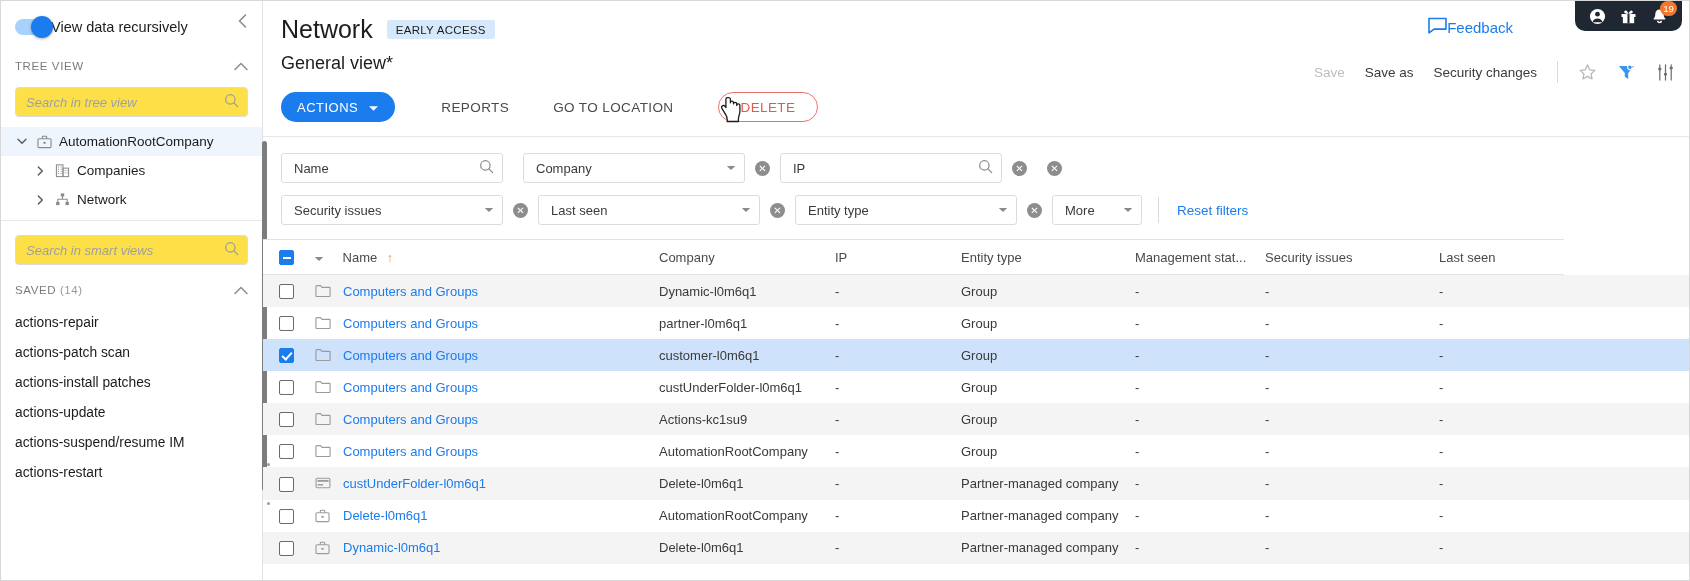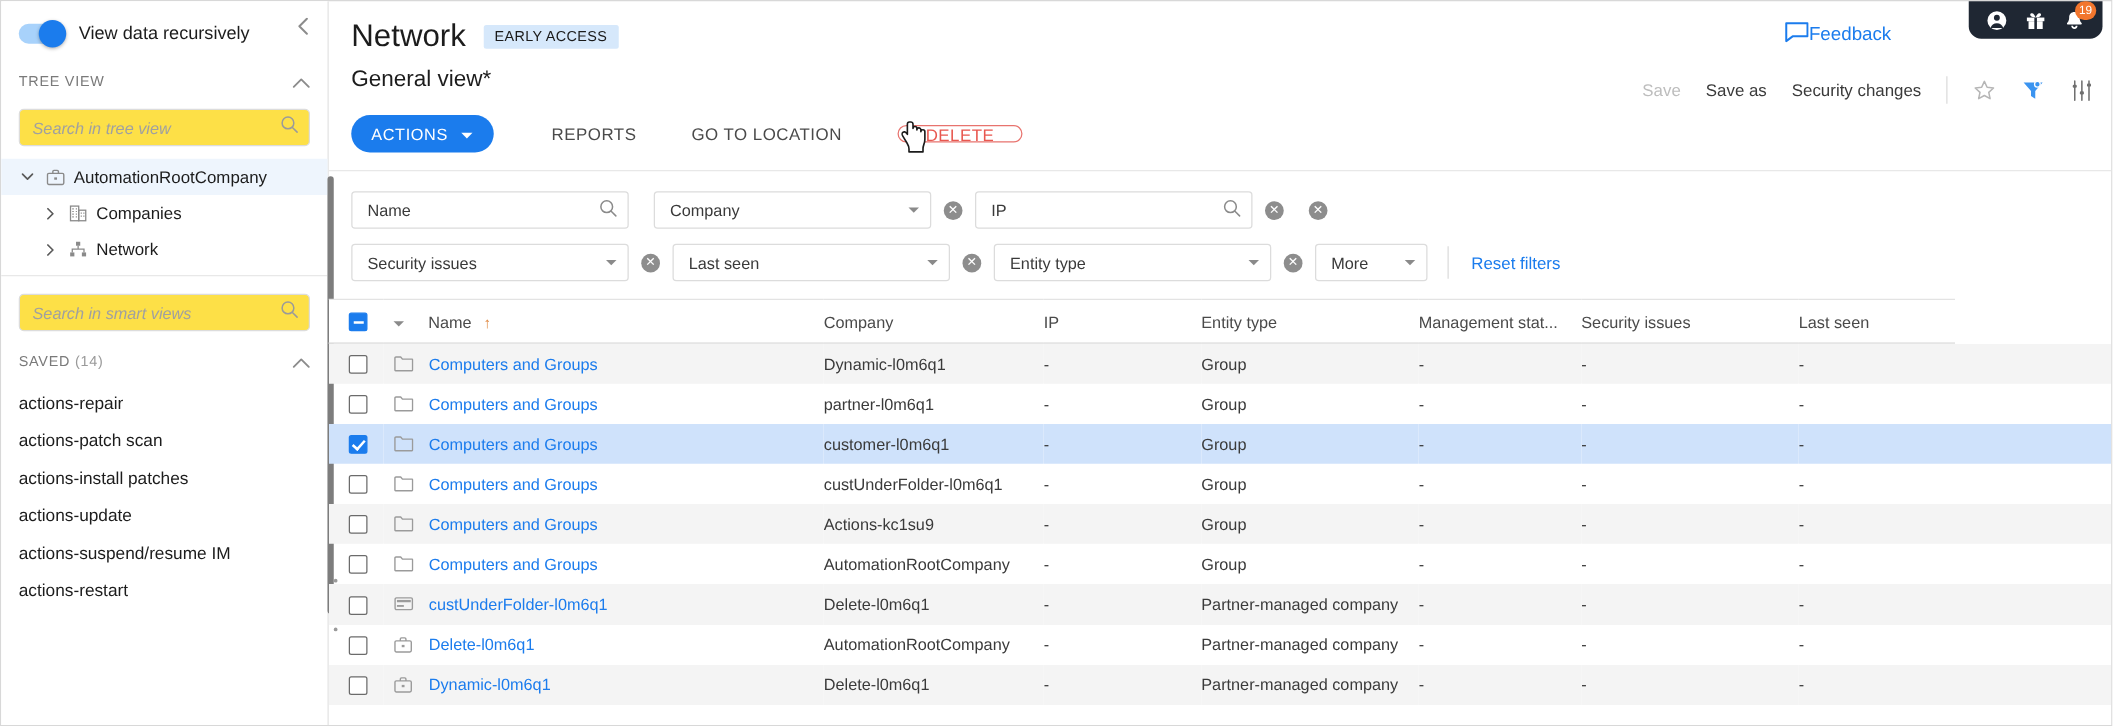--- a/index.html
+++ b/index.html
@@ -30,21 +30,20 @@
     position: absolute;
     top: 10px; right: 8px;
     width: 24px; height: 24px;
     display: flex; align-items: center; justify-content: center;
     color: #8c8c8c;
     cursor: pointer;
   }
   .recursive-row {
     display: flex; align-items: center;
     padding: 18px 0 16px 14px;
-    gap: 12px;
   }
   .toggle {
     width: 36px; height: 16px;
     border-radius: 9px;
     background: #a8d2fb;
     position: relative;
     cursor: pointer;
     flex: 0 0 36px;
   }
   .toggle::after {
@@ -196,21 +195,21 @@
   .btn-flat {
     background: transparent; border: 0;
     color: #4a4a4a; font-size: 13.5px; letter-spacing: .4px;
     height: 30px; padding: 0 22px;
     font-family: "Liberation Sans", sans-serif;
     cursor: pointer;
   }
   .btn-delete {
     background: #fff; border: 1px solid #e8736e;
     color: #e8574f; border-radius: 18px;
-    height: 14px; padding: 0 22px;
+    height: 30px; padding: 0 22px;
     font-size: 13.5px; letter-spacing: .4px;
     font-family: "Liberation Sans", sans-serif;
     margin-left: 22px;
     cursor: pointer;
   }
   .cursor-hand {
     position: absolute; left: 458px; top: 22px;
     width: 20px; height: 24px; pointer-events: none;
   }
 

